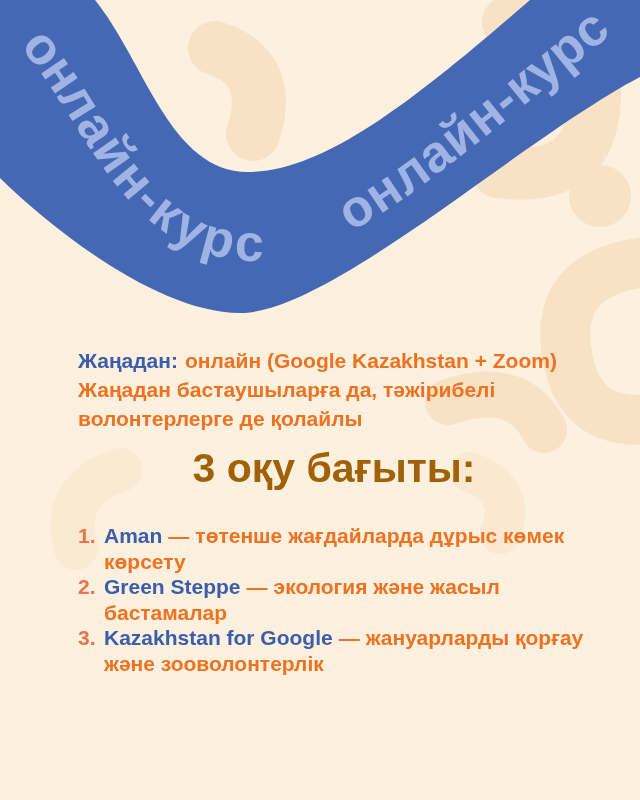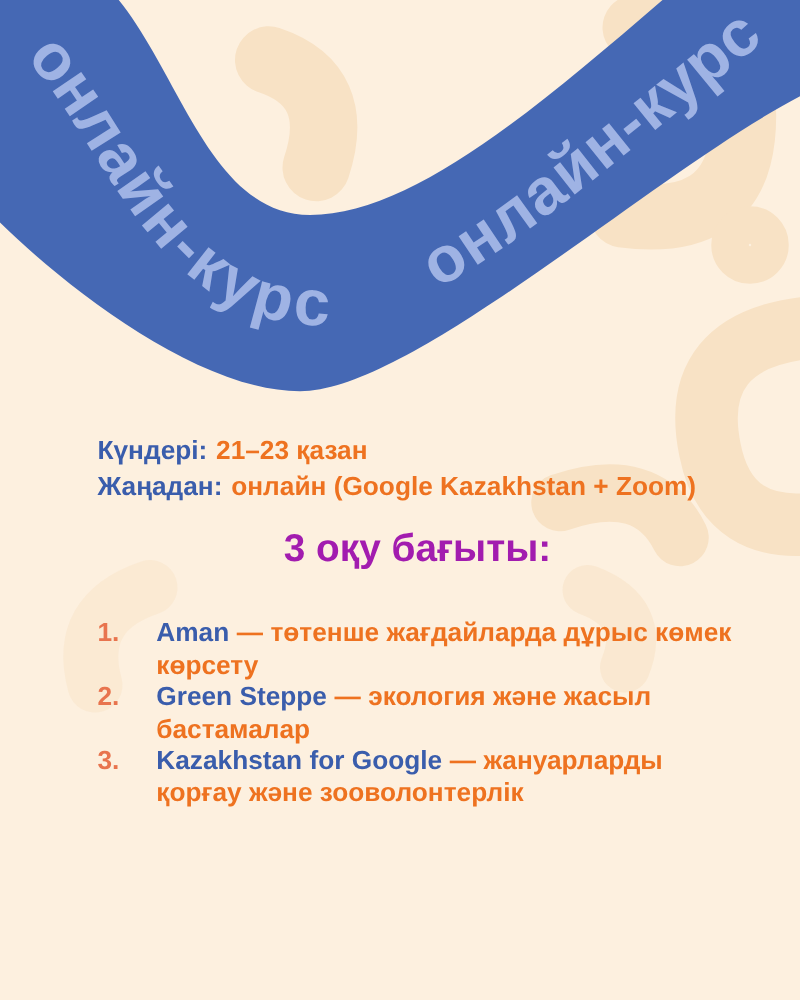--- a/index.html
+++ b/index.html
@@ -33,39 +33,39 @@
     font-size: 21px;
     line-height: 29px;
     font-weight: bold;
   }
   .info-label { color: #3a5dac; }
   .info-label:not(:empty) { margin-right: 7px; }
   .info-value { color: #ee7220; }
   .heading {
     margin: 16px 0 0 0;
     text-align: center;
-    color: #a21caf;
-    font-size: 31px;
+    color: #a16207;
+    font-size: 41px;
     line-height: 38px;
     font-weight: bold;
   }
   .tracks {
     list-style: none;
     margin: 36px 0 0 0;
     padding: 0;
     font-size: 21px;
     line-height: 25.6px;
     font-weight: bold;
   }
   .track { display: flex; align-items: flex-start; }
   .num {
     flex: 0 0 26px;
     color: #e8744e;
   }
-  .item-text { flex: 1; margin-left: 21px; }
+  .item-text { flex: 1; }
   .name { color: #3a5dac; }
   .dash { color: #ee7220; margin: 0 6px; }
   .desc { color: #ee7220; }
 </style>
 </head>
 <body>
 
 <div class="poster">
 
   <svg class="bg-svg" viewBox="0 0 640 800" aria-hidden="true">
@@ -89,24 +89,24 @@
     </text>
     <text class="ribbon-text" fill="#9fb3e4" dominant-baseline="central">
       <textPath href="#ribbonTextPath" startOffset="53%">онлайн-курс</textPath>
     </text>
   </svg>
 
   <div class="content">
 
     <div class="info">
       <div class="info-row">
-        <span class="info-label">Күндері:</span><span class="info-value">21–23 қазан</span>
+        <span class="info-label">Жаңадан:</span><span class="info-value">онлайн (Google Kazakhstan + Zoom)</span>
       </div>
       <div class="info-row">
-        <span class="info-label">Жаңадан:</span><span class="info-value">онлайн (Google Kazakhstan + Zoom)</span>
+        <span class="info-label"></span><span class="info-value">Жаңадан бастаушыларға да, тәжірибелі волонтерлерге де қолайлы</span>
       </div>
     </div>
 
     <h1 class="heading">3 оқу бағыты:</h1>
 
     <ol class="tracks">
       <li class="track">
         <span class="num">1.</span>
         <span class="item-text"><span class="name">Aman</span><span class="dash">—</span><span class="desc">төтенше жағдайларда дұрыс көмек көрсету</span></span>
       </li>

